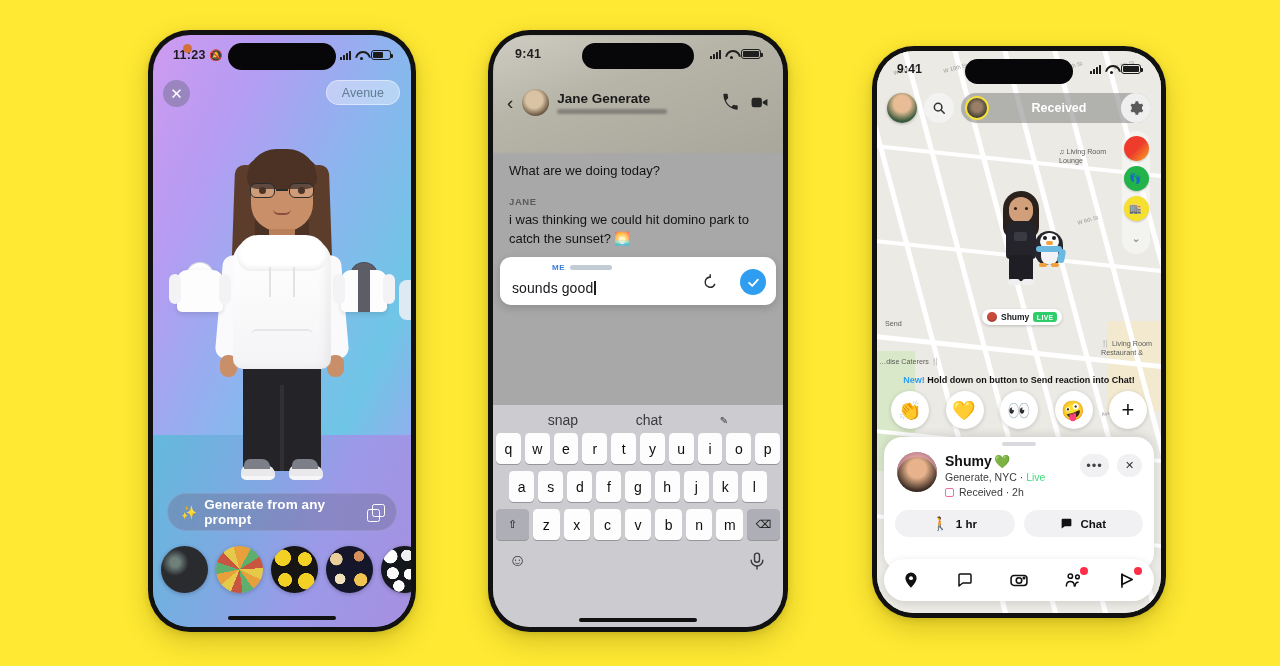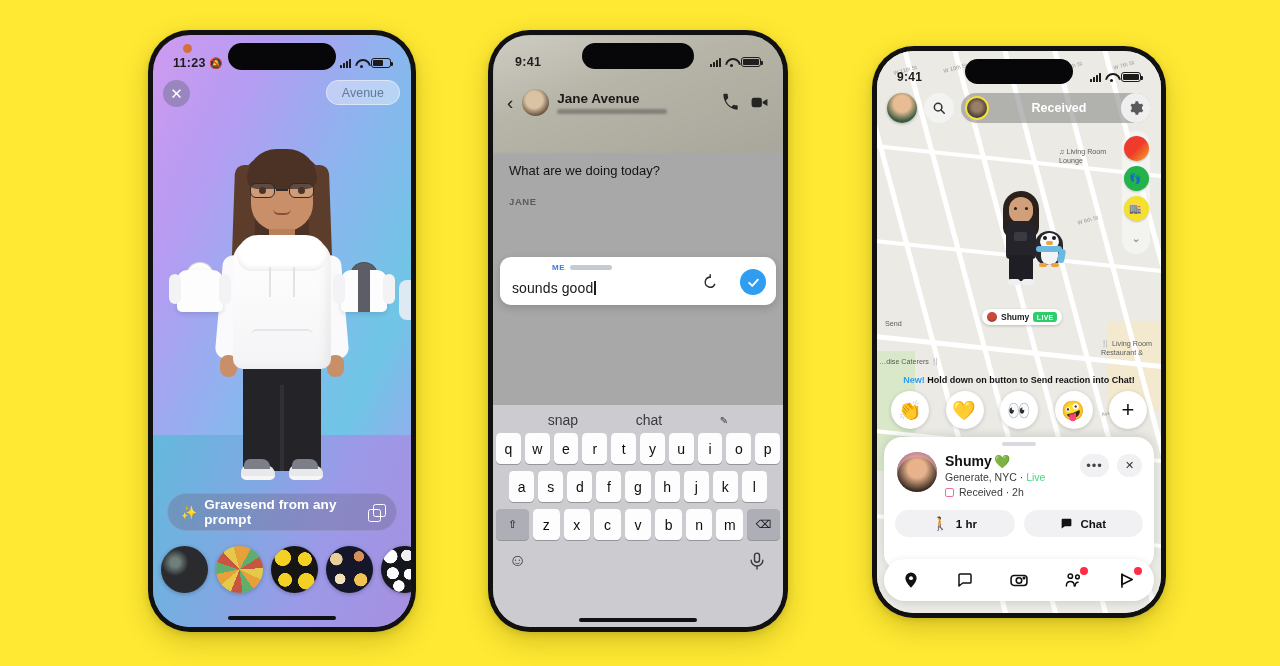--- a/index.html
+++ b/index.html
@@ -24,21 +24,21 @@
     border-radius: 37px;
     overflow: hidden;
   }
   .notch {
     position: absolute; top: 8px; left: 50%; transform: translateX(-50%);
     background: #07070a; border-radius: 18px; z-index: 40;
   }
   .statusbar {
     position: absolute; top: 0; left: 0; right: 0;
     display: flex; align-items: center; justify-content: space-between;
-    z-index: 39; font-weight: bold; margin-top: 8px;
+    z-index: 39; font-weight: bold;
   }
   .sb-time { letter-spacing: .3px; }
   .sb-right { display: flex; align-items: center; gap: 4px; }
   .bars { display: flex; align-items: flex-end; gap: 1px; height: 9px; }
   .bars i { display: block; width: 2px; background: currentColor; border-radius: .5px; }
   .bars i:nth-child(1){height:3px}.bars i:nth-child(2){height:5px}
   .bars i:nth-child(3){height:7px}.bars i:nth-child(4){height:9px}
   .wifi { width: 12px; height: 9px; position: relative; }
   .wifi::before{content:"";position:absolute;left:0;top:0;width:12px;height:12px;
     border:2px solid currentColor;border-radius:50%;
@@ -438,21 +438,21 @@
       <div class="shoe l">
           <i></i>
         </div>
       <div class="shoe r">
           <i></i>
         </div>
     </div>
 
     <div id="p1-prompt">
       <span class="sparkle">✨</span>
-      <span class="txt">Gravesend from any prompt</span>
+      <span class="txt">Generate from any prompt</span>
       <span class="dice"></span>
     </div>
 
     <div id="p1-thumbs">
       <div class="thumb t1"></div>
       <div class="thumb t2"></div>
       <div class="thumb t3"></div>
       <div class="thumb t4"></div>
       <div class="thumb t5"></div>
 
@@ -480,35 +480,36 @@
         <span class="batt">
             <span style="width:100%"></span>
           </span>
       </div>
     </div>
 
     <div id="p2-navbar">
       <div id="p2-back">‹</div>
       <div id="p2-av"></div>
       <div id="p2-names">
-        <div id="p2-name">Jane Avenue</div>
+        <div id="p2-name">Jane Generate</div>
         <div id="p2-sub"></div>
       </div>
       <svg class="p2-ic" viewBox="0 0 24 24" fill="#1a1a1a">
         <path d="M6.6 10.8c1.4 2.8 3.8 5.1 6.6 6.6l2.2-2.2c.3-.3.7-.4 1-.2 1.2.4 2.4.6 3.7.6.6 0 1 .4 1 1V20c0 .6-.4 1-1 1C11.5 21 3 12.5 3 2c0-.6.4-1 1-1h3.5c.6 0 1 .4 1 1 0 1.3.2 2.5.6 3.7.1.4 0 .7-.2 1l-2.3 2.1z"></path>
       </svg>
       <svg class="p2-ic" viewBox="0 0 24 24" fill="#1a1a1a">
         <rect x="2" y="6" width="13" height="12" rx="3"></rect>
           <path d="M16 11l6-3.5v9L16 13z"></path>
       </svg>
     </div>
 
     <div id="p2-thread">
       <div class="msg" id="msg1">What are we doing today?</div>
       <div class="msg-label" id="msg2-label">JANE</div>
+      <div class="msg" id="msg2">i was thinking we could hit domino park to catch the sunset? 🌅</div>
     </div>
 
     <div id="p2-inputbar">
       <div id="p2-me">
         <span class="me">ME</span>
         <span class="bar"></span>
       </div>
       <div id="p2-inputval">
         <span>sounds good</span><span id="p2-caret"></span>
       </div>

